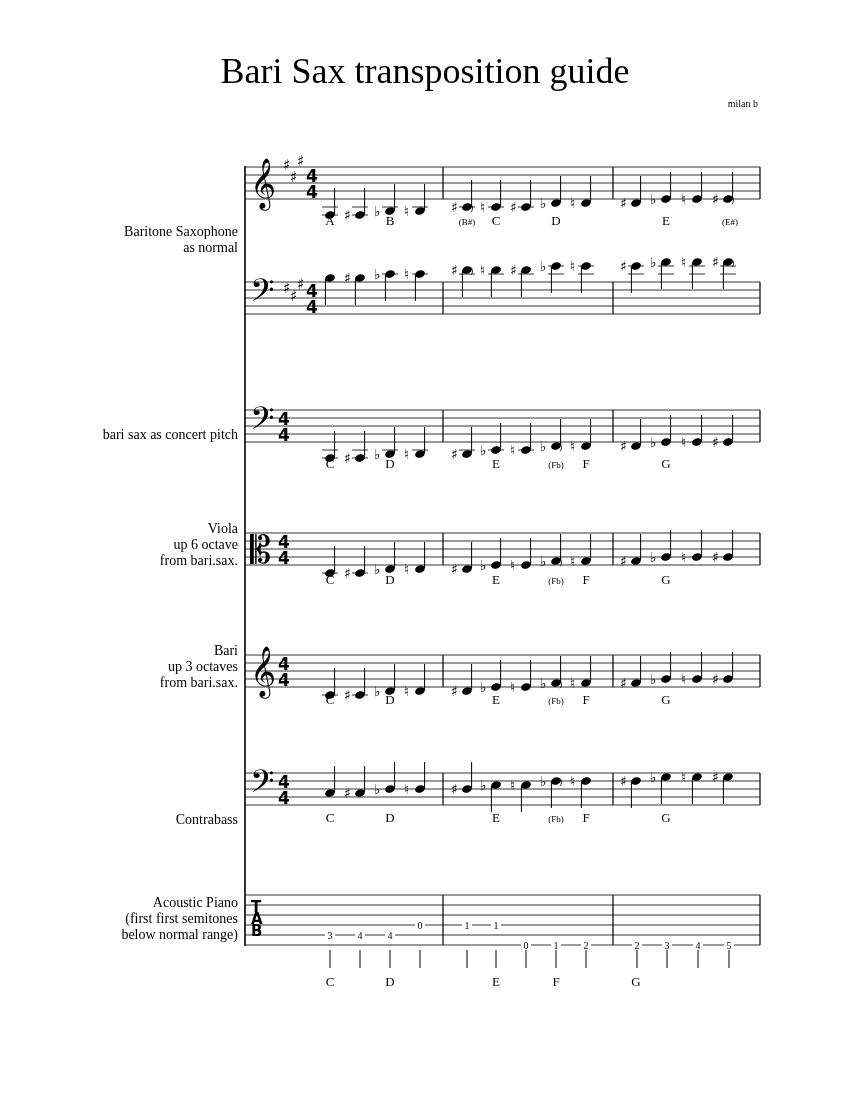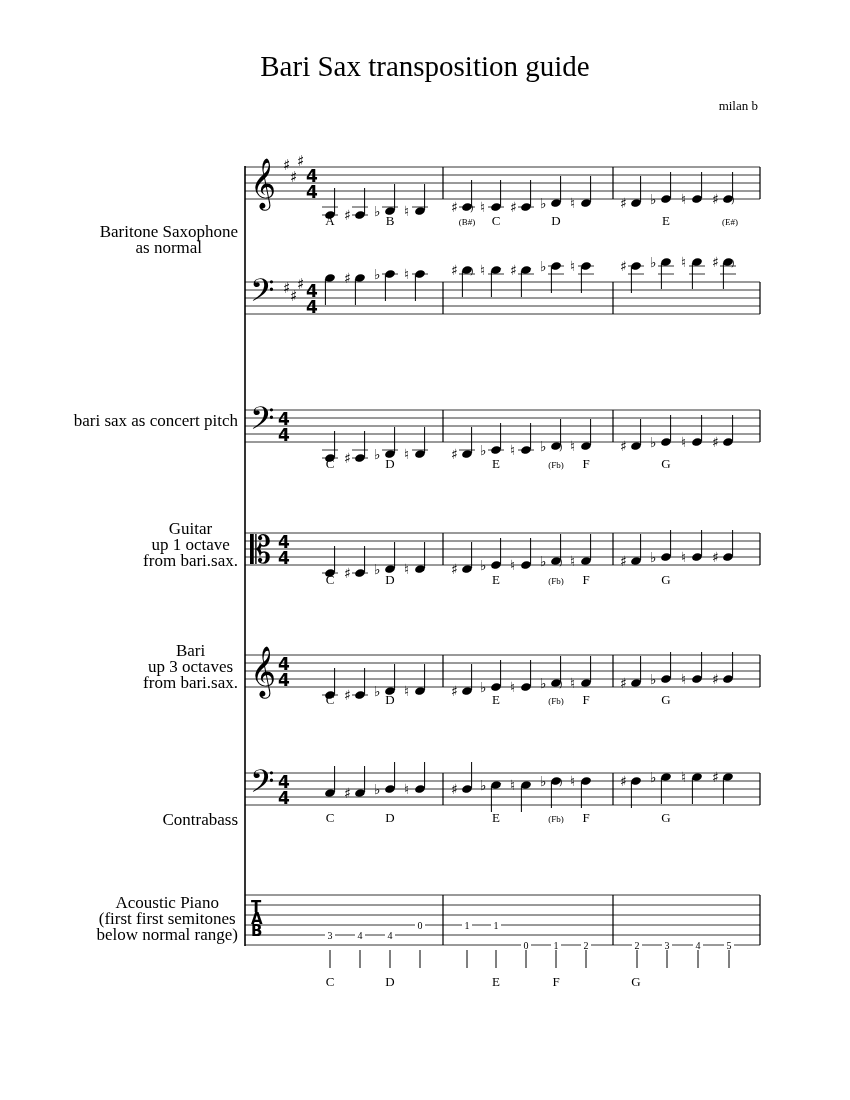--- a/index.html
+++ b/index.html
@@ -1,37 +1,37 @@
 <!DOCTYPE html>
 <html><head>
 <meta charset="utf-8">
 <style>
   html,body{margin:0;padding:0;background:#fff;}
   body{width:850px;height:1100px;position:relative;overflow:hidden;font-family:"DejaVu Serif","Liberation Serif",serif;color:#000;}
-  .title{position:absolute;top:50px;left:0;width:850px;text-align:center;font-size:29px;font-family:"Liberation Serif",serif;}
-  .composer{position:absolute;top:98px;right:92px;font-size:13px;font-family:"Liberation Serif",serif;}
-  .inst{position:absolute;right:612px;text-align:center;font-size:17px;line-height:16px;font-family:"Liberation Serif",serif;white-space:nowrap;}
+  .title{position:absolute;top:50px;left:0;width:850px;text-align:center;font-size:36px;font-family:"Liberation Serif",serif;}
+  .composer{position:absolute;top:98px;right:92px;font-size:10px;font-family:"Liberation Serif",serif;}
+  .inst{position:absolute;right:612px;text-align:right;font-size:14px;line-height:16px;font-family:"Liberation Serif",serif;white-space:nowrap;}
   svg{position:absolute;left:0;top:0;}
 </style>
 </head>
 <body>
 
 <div class="title">Bari Sax transposition guide</div>
 <div class="composer">milan b</div>
 
 <div class="inst" style="top:224px">
   <div>Baritone Saxophone</div>
   <div>as normal</div>
 </div>
-<div class="inst" style="top:413px">
+<div class="inst" style="top:427px">
   <div>bari sax as concert pitch</div>
 </div>
 <div class="inst" style="top:521px">
-  <div>Guitar</div>
-  <div>up 1 octave</div>
+  <div>Viola</div>
+  <div>up 6 octave</div>
   <div>from bari.sax.</div>
 </div>
 <div class="inst" style="top:643px">
   <div>Bari</div>
   <div>up 3 octaves</div>
   <div>from bari.sax.</div>
 </div>
 <div class="inst" style="top:812px">
   <div>Contrabass</div>
 </div>

